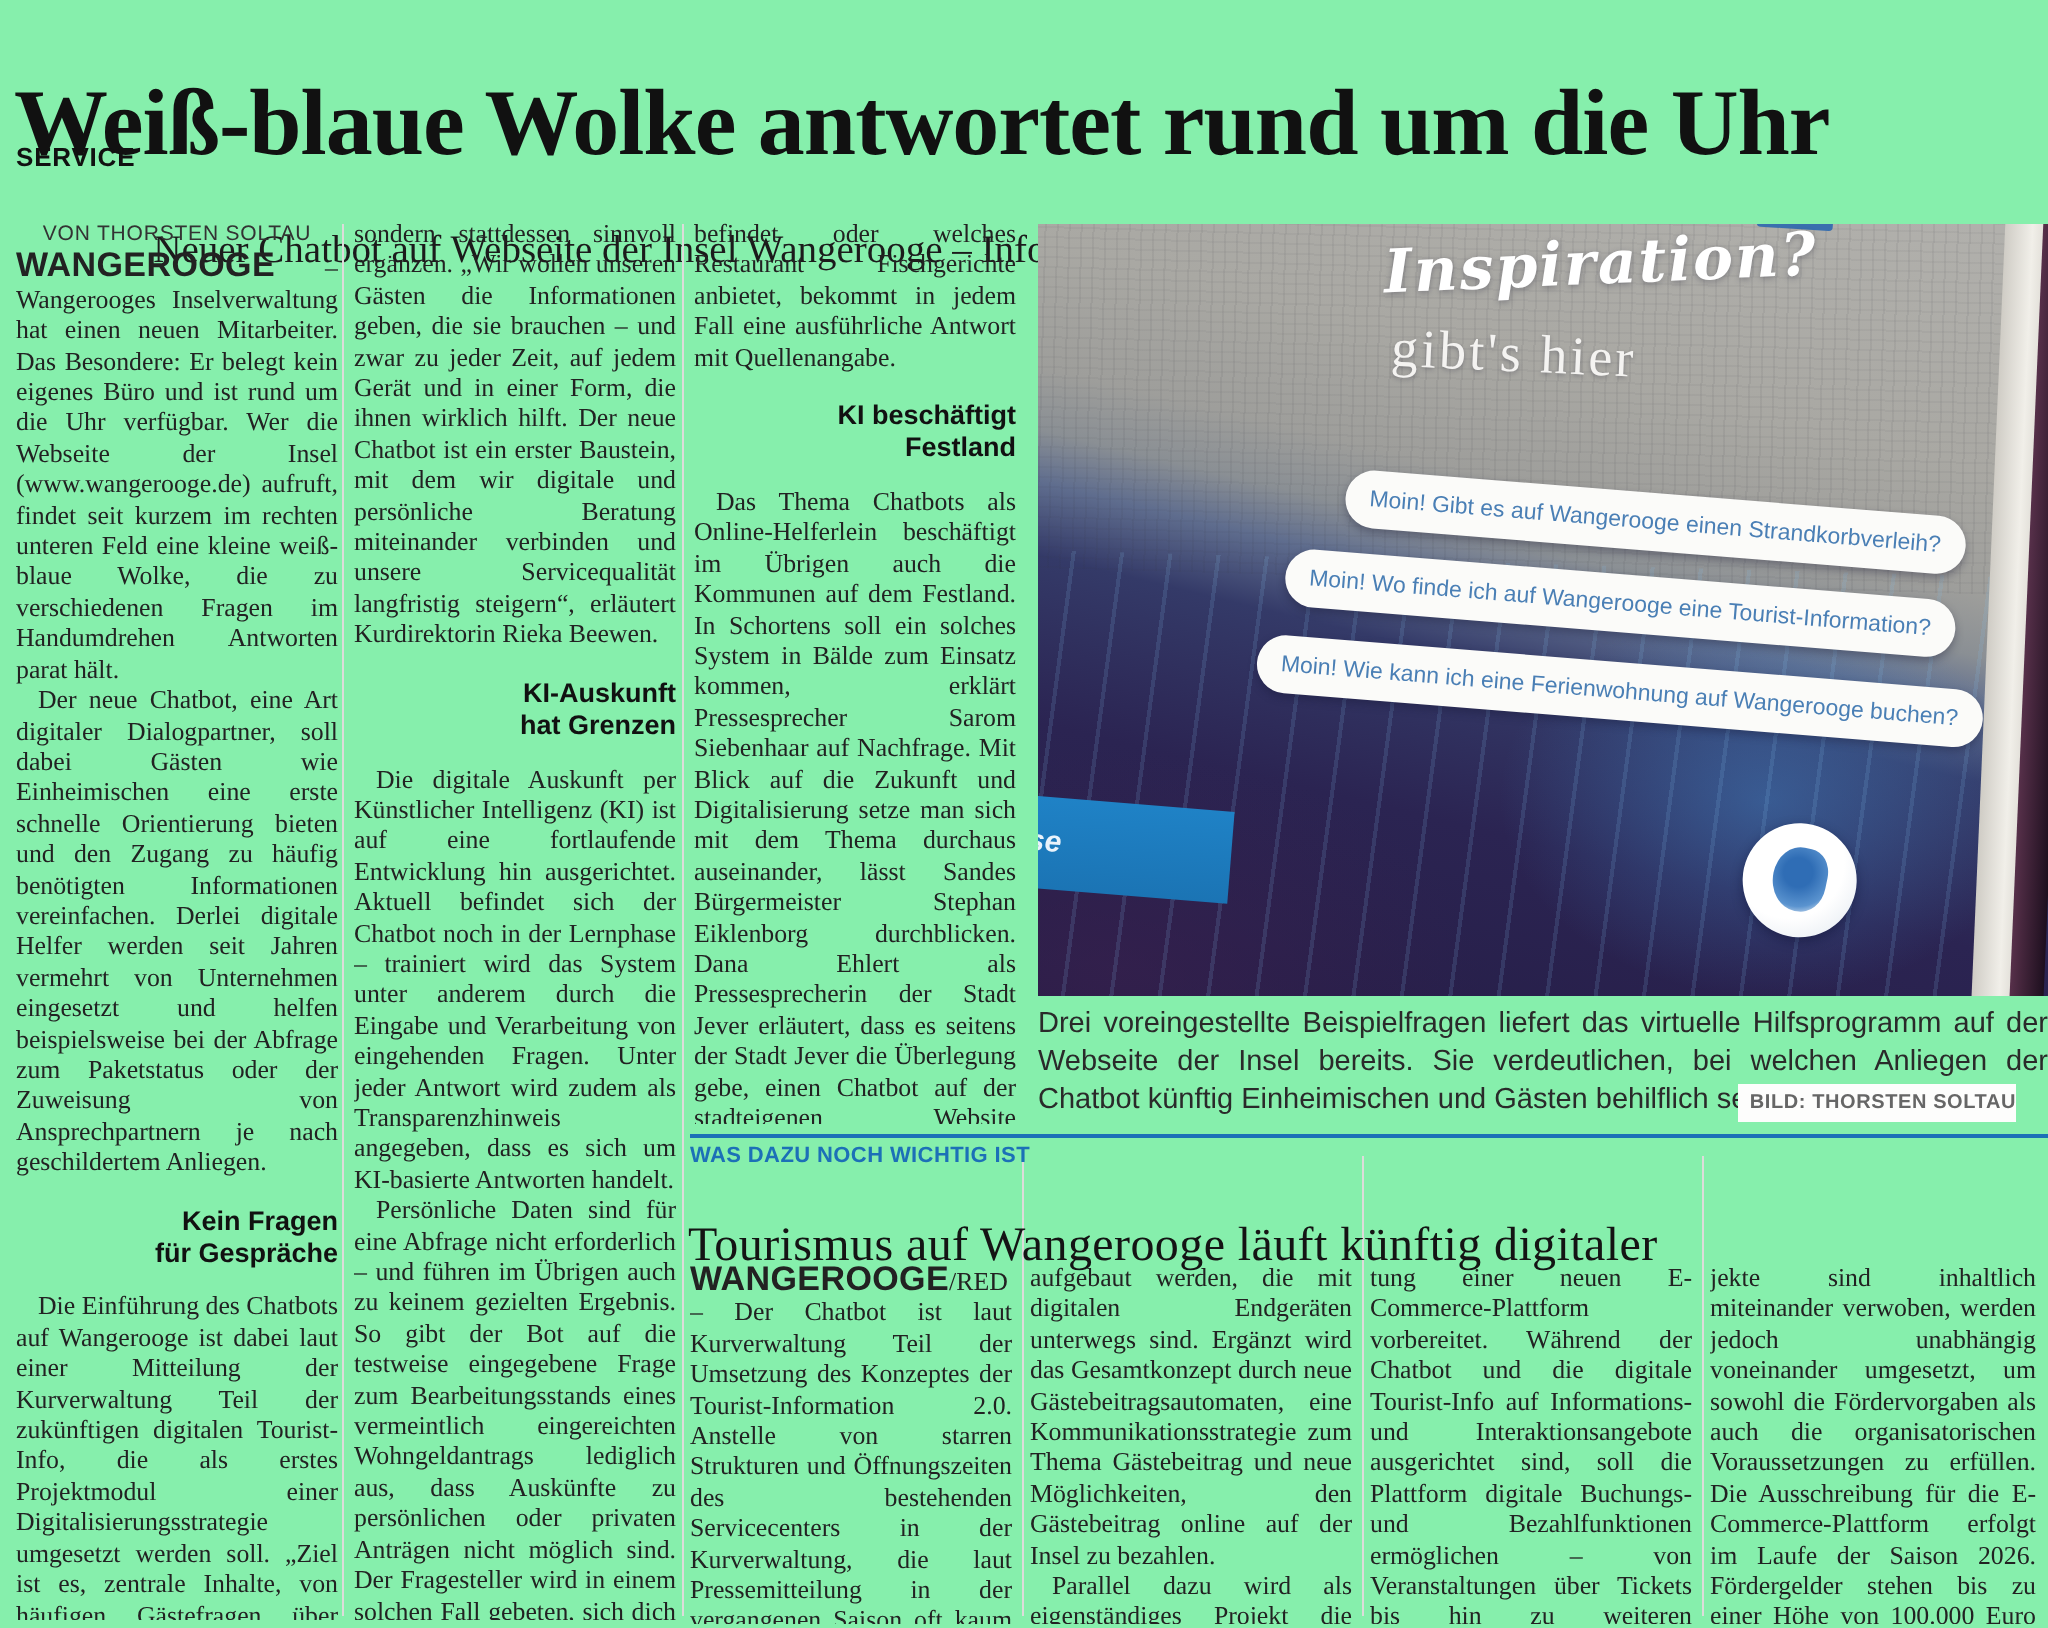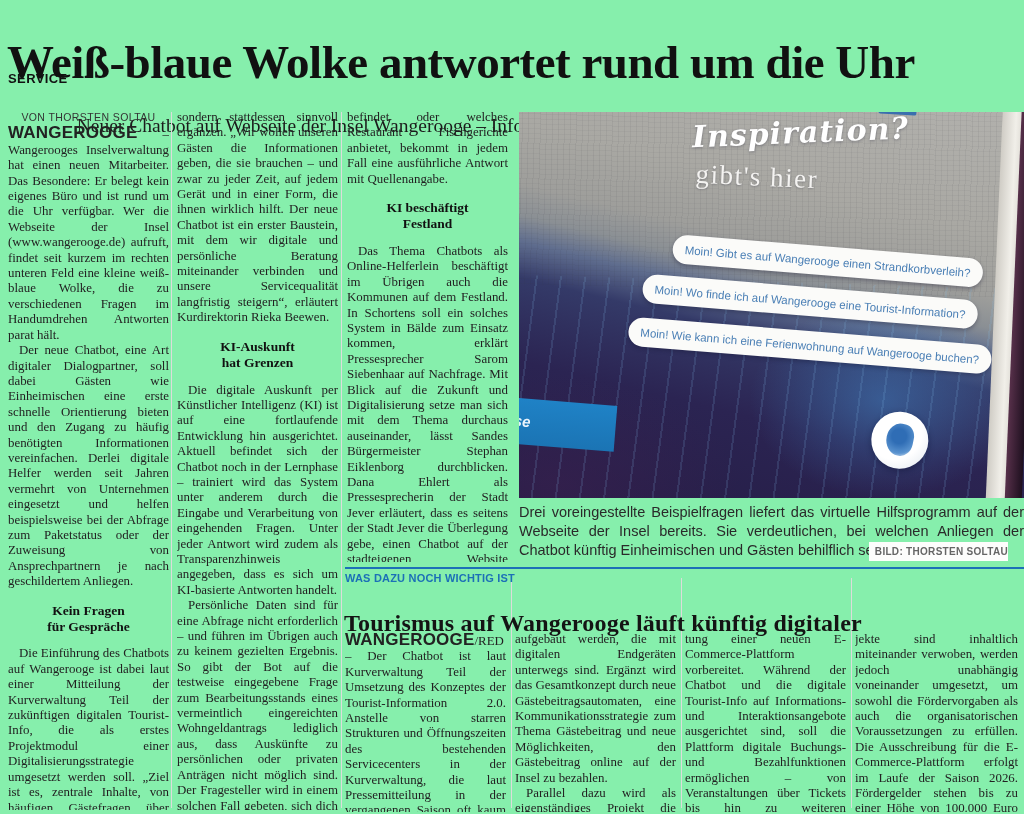--- a/index.html
+++ b/index.html
@@ -32,23 +32,23 @@
     hyphens:auto; -webkit-hyphens:auto; color:#222;
   }
   .col p { margin:0; }
   .col p.indent { text-indent:11px; }
   .byline {
     font-family:"Liberation Sans", sans-serif; font-size:10.5px;
     letter-spacing:0.4px; color:#333; margin:0 0 16px 0; text-align:center;
   }
   .lead-in { font-family:"Liberation Sans", sans-serif; font-weight:700; font-size:17px; letter-spacing:0.2px; }
   .colsub {
-    font-family:Liberation Serif, serif; font-weight:700;
+    font-family:Liberation Sans, sans-serif; font-weight:700;
     font-size:13.5px; line-height:1.18; color:#111;
-    white-space:pre-line; text-align:center; margin:13px 0 12px 0;
+    white-space:pre-line; text-align:right; margin:13px 0 12px 0;
   }
   .col1 { left:8px;   top:110px; width:161px; height:700px; }
   .col2 { left:177px; top:110px; width:161px; height:700px; }
   .col3 { left:347px; top:110px; width:161px; height:452px; }
 
   .vrule { position:absolute; width:1px; background:#dcdcda; }
   .vr1 { left:171px; top:112px; height:696px; }
   .vr2 { left:341px; top:112px; height:696px; }
   .vr3 { left:511px; top:578px; height:230px; }
   .vr4 { left:681px; top:578px; height:230px; }
@@ -147,21 +147,21 @@
 
   
   .sec-rule { position:absolute; left:345px; top:567px; width:679px; height:2px; background:#1c70b7; }
   .sec-kicker {
     position:absolute; left:345px; top:572px;
     font-family:"Liberation Sans", sans-serif; font-weight:700;
     font-size:11px; letter-spacing:0.2px; color:#1c70b7;
   }
   .sec-headline {
     position:absolute; left:344px; top:590px; width:679px;
-    font-family:"Liberation Serif", serif; font-weight:700;
+    font-family:"Liberation Serif", serif; font-weight:400;
     font-size:24px; color:#141414; letter-spacing:0.2px; white-space:nowrap;
   }
   .scolA { left:345px; top:632px; width:161px; height:180px; }
   .scolB { left:515px; top:632px; width:161px; height:180px; }
   .scolC { left:685px; top:632px; width:161px; height:180px; }
   .scolD { left:855px; top:632px; width:163px; height:180px; }
 </style>
 </head>
 <body>
 

